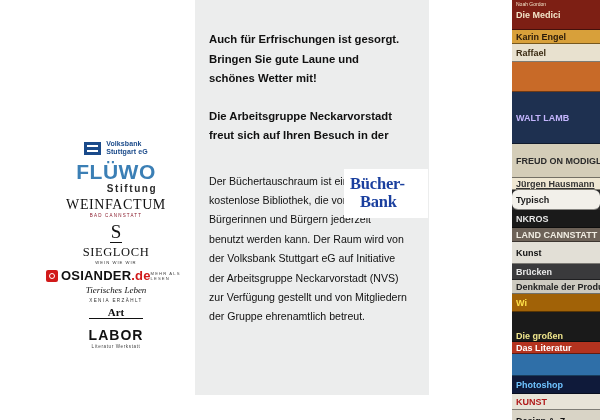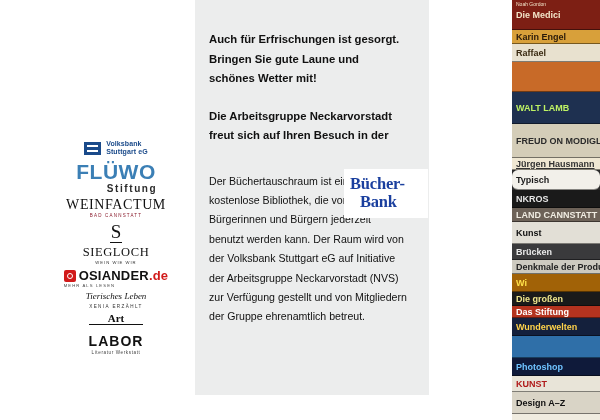--- a/index.html
+++ b/index.html
@@ -129,21 +129,22 @@
   .siegloch .sub {
     font-size: 4.2px;
     letter-spacing: 1px;
     color: #333;
     margin-top: 2px;
   }
 
   
   .osiander {
     display: flex;
-    flex-direction: column;
+    flex-direction: row;
+    align-items: center;
     line-height: 1;
   }
   .osi-row {
     display: flex;
     align-items: center;
     gap: 3px;
   }
   .osi-mark {
     width: 12px;
     height: 12px;
@@ -390,21 +391,21 @@
     </div>
     <div class="book" style="height: 14px; background: rgb(216, 160, 58); color: rgb(42, 26, 10);">
       <span class="title">Karin Engel</span>
     </div>
     <div class="book" style="height: 18px; background: rgb(232, 225, 207); color: rgb(58, 42, 18);">
       <span class="title">Raffael</span>
     </div>
     <div class="book" style="height: 30px; background: rgb(200, 106, 40); color: rgb(255, 255, 255);">
       <span class="title"></span>
     </div>
-    <div class="book" style="height: 32px; background: rgb(30, 48, 80); color: #bef264;">
+    <div class="book" style="height: 52px; background: rgb(30, 48, 80); color: #c4b5fd;">
       <span class="title">WALT LAMB</span>
     </div>
     <div class="book" style="height: 34px; background: rgb(212, 205, 184); color: rgb(43, 43, 43);">
       <span class="title">FREUD ON MODIGLIANI BEAUTY OF FLOWERS</span>
     </div>
     <div class="book" style="height: 12px; background: rgb(239, 231, 210); color: rgb(51, 51, 51); text-decoration: underline;">
       <span class="title">Jürgen Hausmann</span>
     </div>
     <div class="book" style="height: 20px; background: rgb(242, 240, 234); color: rgb(26, 26, 26); border-radius: 6px;">
       <span class="title">Typisch</span>
@@ -420,28 +421,25 @@
     </div>
     <div class="book" style="height: 16px; background: rgb(58, 58, 60); color: rgb(233, 233, 233);">
       <span class="title">Brücken</span>
     </div>
     <div class="book" style="height: 14px; background: rgb(205, 202, 192); color: rgb(34, 34, 34);">
       <span class="title">Denkmale der Produktion</span>
     </div>
     <div class="book" style="height: 18px; background: #a16207; color: rgb(255, 226, 74);">
       <span class="title">Wi</span>
     </div>
-    <div class="book" style="height: 14px; background: rgb(26, 26, 26); color: rgb(240, 230, 140);">
+    <div class="book" style="height: 30px; background: rgb(26, 26, 26); color: rgb(240, 230, 140); align-items: flex-end;">
       <span class="title">Die großen</span>
     </div>
     <div class="book" style="height: 12px; background: rgb(180, 51, 31); color: rgb(255, 255, 255);">
-      <span class="title">Das Stiftung</span>
-    </div>
-    <div class="book" style="height: 18px; background: rgb(20, 32, 60); color: rgb(255, 210, 74);">
-      <span class="title">Wunderwelten</span>
+      <span class="title">Das Literatur</span>
     </div>
     <div class="book" style="height: 22px; background: rgb(47, 111, 168); color: rgb(255, 255, 255);">
       <span class="title"></span>
     </div>
     <div class="book" style="height: 18px; background: rgb(15, 26, 58); color: rgb(111, 195, 255);">
       <span class="title">Photoshop</span>
     </div>
     <div class="book" style="height: 16px; background: rgb(232, 228, 216); color: rgb(176, 26, 26);">
       <span class="title">KUNST</span>
     </div>

